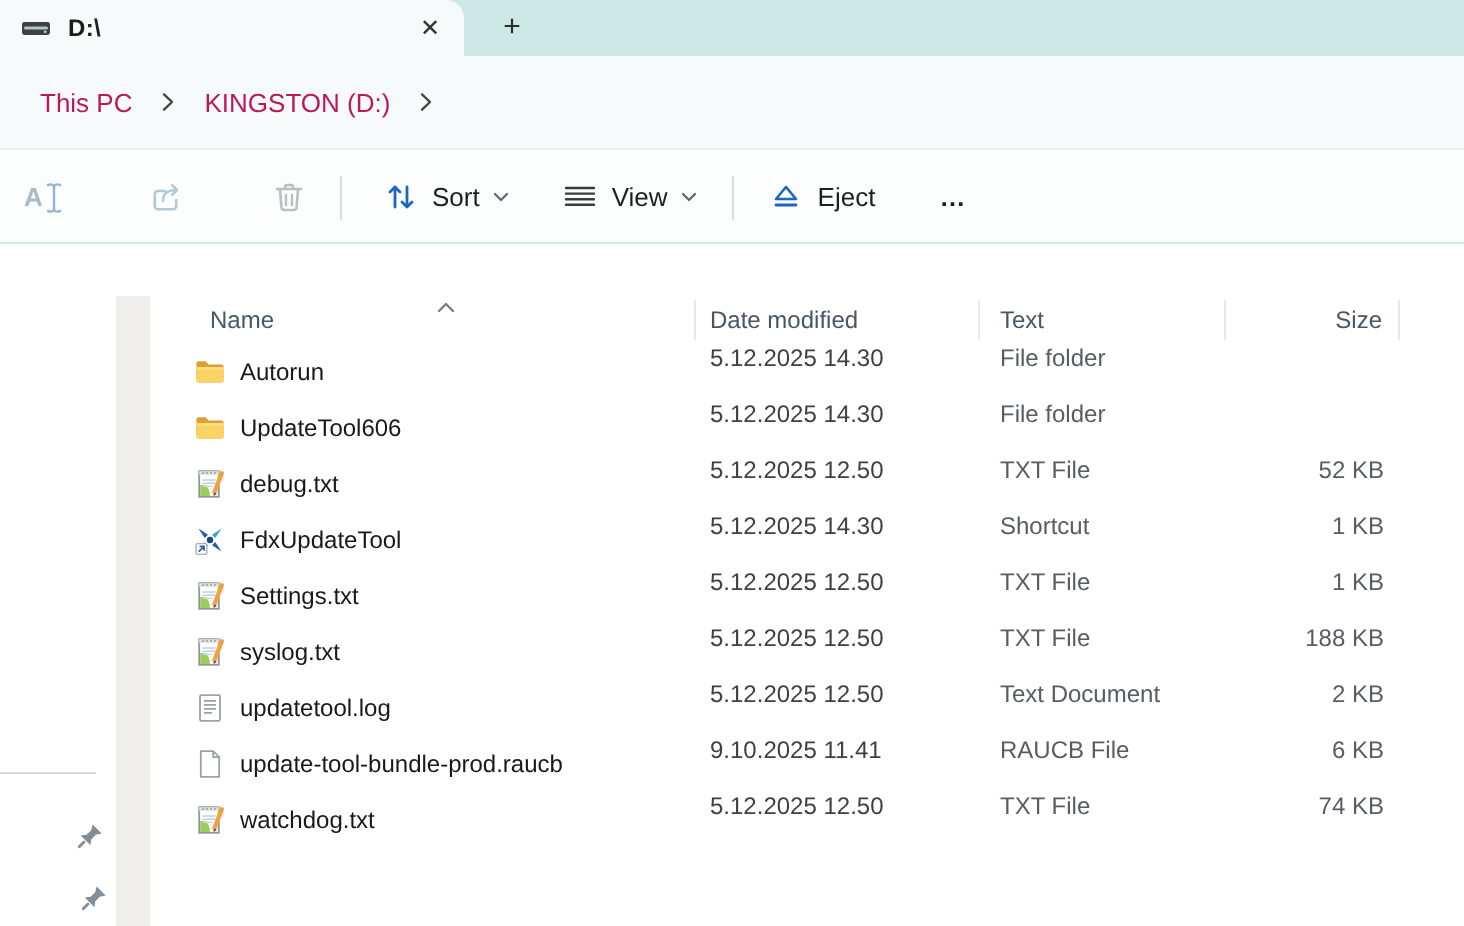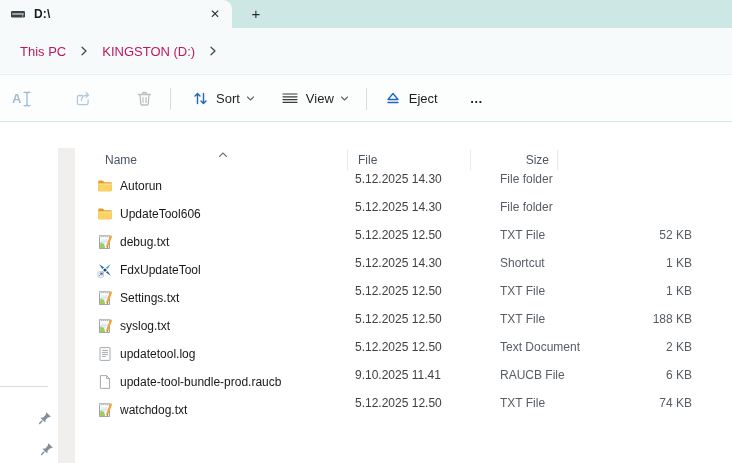--- a/index.html
+++ b/index.html
@@ -196,21 +196,22 @@
   </span>
 
   <div id="filelist" class="abs">
     <div class="hrow">
       <span id="sort-caret">
         <svg width="10" height="8" viewBox="0 0 10 8">
             <path d="M1.5 5.5 L5 2 L8.5 5.5" stroke="#6f7a85" stroke-width="1.1" fill="none" stroke-linecap="round" stroke-linejoin="round"></path>
           </svg>
       </span>
       <span class="hcell hc-name">Name</span>
-      <span class="hcell hc-type">File</span>
+      <span class="hcell hc-date">Date modified</span>
+      <span class="hcell hc-type">Text</span>
       <span class="hcell hc-size">Size</span>
       <span class="hcell hc-fill"></span>
     </div>
     <div id="rows">
   <div class="frow">
     <span class="fcell fc-name">
       <span class="ficon">
               <svg width="16" height="16" viewBox="0 0 16 16">
                 <path d="M1.2 3.6 a1 1 0 0 1 1-1 h3.6 l1.5 1.7 h6.5 a1 1 0 0 1 1 1 v7 a1 1 0 0 1 -1 1 h-11.6 a1 1 0 0 1 -1-1 Z" fill="#dd9f33"></path>
                 <path d="M1.2 5.6 h13.6 v6.7 a1 1 0 0 1 -1 1 h-11.6 a1 1 0 0 1 -1-1 Z" fill="#fbd364"></path>

